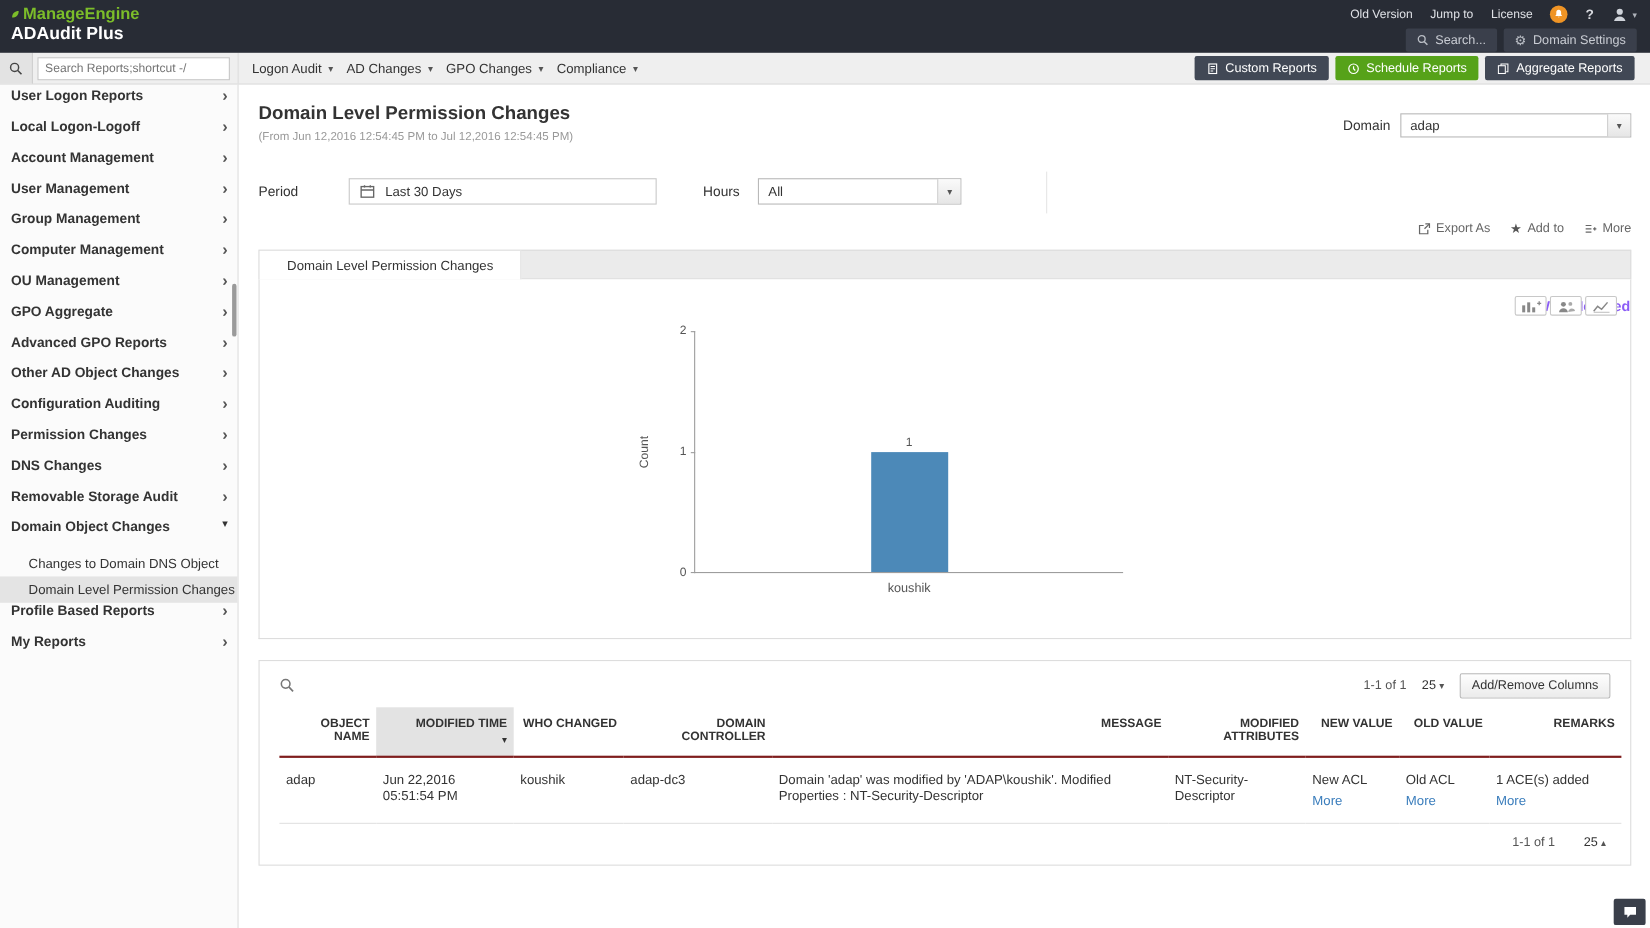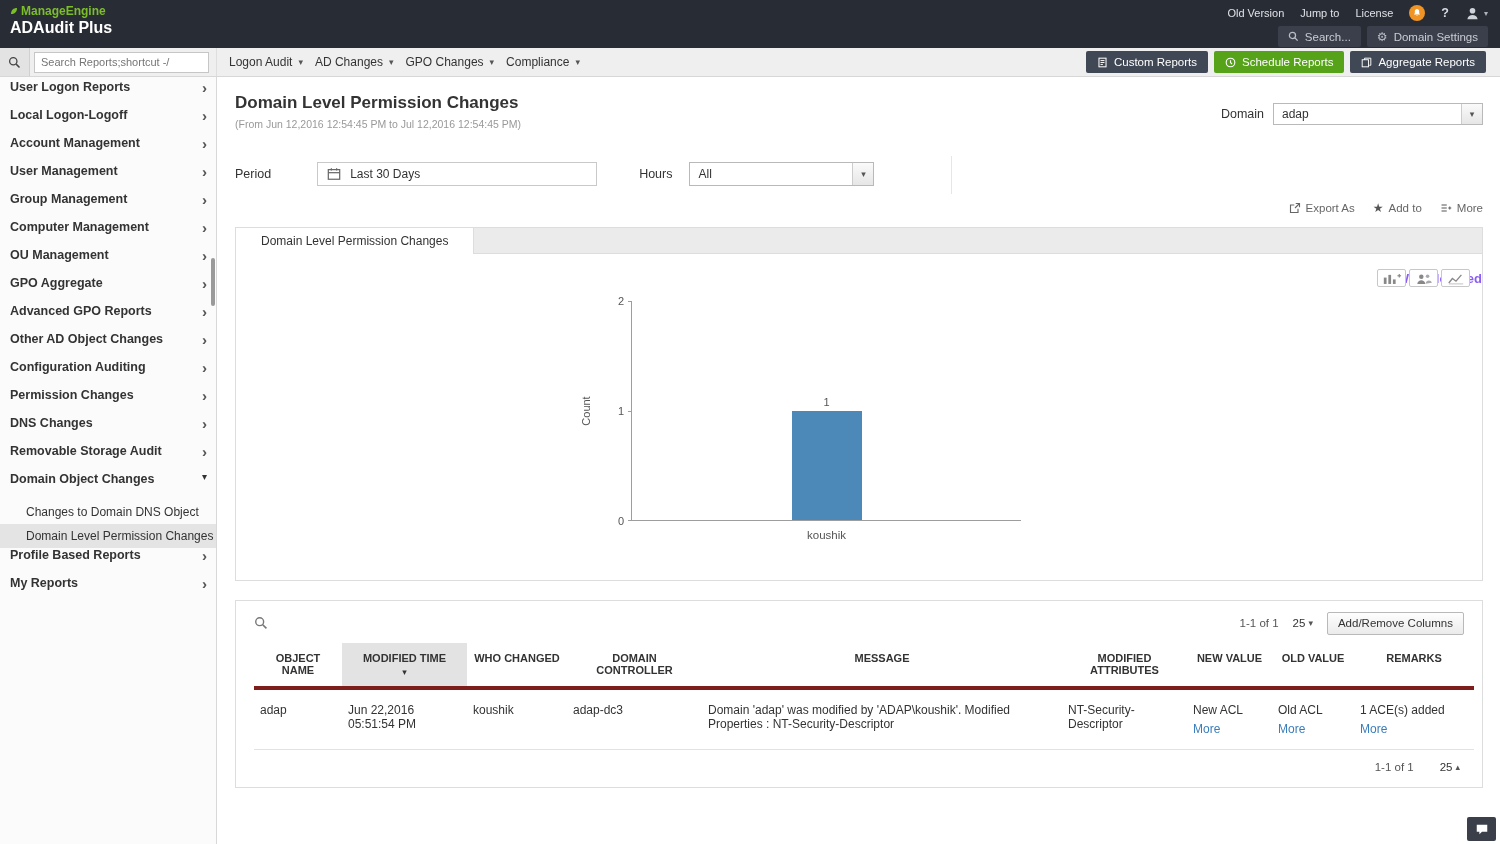--- a/index.html
+++ b/index.html
@@ -3,21 +3,21 @@
 <meta charset="utf-8">
 <style>
   *{box-sizing:border-box;margin:0;padding:0}
   html,body{width:1500px;height:844px}
   body{font-family:"Liberation Sans","DejaVu Sans",sans-serif;background:#fff;overflow:hidden}
   .app{width:1500px;height:844px;position:relative;overflow:hidden}
 
   
   .topbar{height:48px;background:#282c35;display:flex;position:relative;color:#e3e5e8}
   .logo{width:196px;padding:4px 0 0 10px;cursor:pointer}
-  .logo-company{display:flex;align-items:center;gap:3px;color:#7cbd2a;font-size:12px;font-weight:bold}
+  .logo-company{display:flex;align-items:center;gap:3px;color:#7cbd2a;font-size:15px;font-weight:bold}
   .logo-product{display:block;color:#fff;font-size:16px;font-weight:bold;margin-top:1px}
   .main-nav{display:flex;align-self:flex-end}
   .nav-item{padding:6px 13px 8px;margin-right:20px;font-size:12.5px;color:#d6d9de;cursor:pointer;white-space:nowrap}
   .nav-item.active{background:#1d212a;color:#fff}
   .topbar-right{position:absolute;right:12px;top:5px;display:flex;flex-direction:column;align-items:flex-end;gap:5px}
   .tr-row1{display:flex;align-items:center;gap:16px;font-size:11px;color:#dfe1e6}
   .tr-link{cursor:pointer}
   .bell-wrap{width:16px;height:16px;border-radius:50%;background:#ef9425;display:flex;align-items:center;justify-content:center;cursor:pointer}
   .help-q{font-size:12.5px;font-weight:bold;color:#d8dadf;cursor:pointer}
   .user-wrap{display:flex;align-items:center;gap:4px;cursor:pointer}
@@ -92,21 +92,21 @@
   .xcat{position:absolute;top:calc(100% + 9px);left:50%;transform:translateX(-50%);font-size:11.5px;color:#555}
 
   
   .table-panel{border:1px solid #ddd;margin-top:19px;background:#fff;padding:8px 18px 10px}
   .table-controls{display:flex;align-items:center;height:28px}
   .tc-right{margin-left:auto;display:flex;align-items:center;gap:14px}
   .pag{font-size:11.5px;color:#555}
   .pagesize{font-size:11.5px;color:#333;display:flex;align-items:center;gap:3px;cursor:pointer}
   .btn-light{border:1px solid #b9b9b9;background:linear-gradient(#fefefe,#ebebeb);font-size:11.5px;color:#333;height:23px;padding:0 10px;border-radius:2px;display:flex;align-items:center;cursor:pointer}
   table{width:100%;border-collapse:collapse;table-layout:fixed;margin-top:6px}
-  th{font-size:11px;color:#333;text-align:center;padding:9px 6px;border-bottom:4px solid #7f1d1d;vertical-align:top;font-weight:bold;cursor:pointer}
+  th{font-size:11px;color:#333;text-align:right;padding:9px 6px;border-bottom:2px solid #7f1d1d;vertical-align:top;font-weight:bold;cursor:pointer}
   th.sorted{background:#e3e3e3}
   .sort-caret{display:block;font-size:9px;color:#333;margin-top:3px;font-weight:normal}
   td{font-size:12px;color:#333;padding:13px 6px;vertical-align:top;border-bottom:1px solid #e2e2e2}
   .cell-link{color:#3a7dbc;display:inline-block;margin-top:5px;cursor:pointer}
   .table-foot{display:flex;justify-content:flex-end;align-items:center;gap:26px;padding:11px 4px 4px}
 
   .chat-btn{position:absolute;right:4px;bottom:3px;width:29px;height:24px;background:#3a3f4a;border-radius:2px;display:flex;align-items:center;justify-content:center;cursor:pointer}
 </style>
 </head>
 <body>

